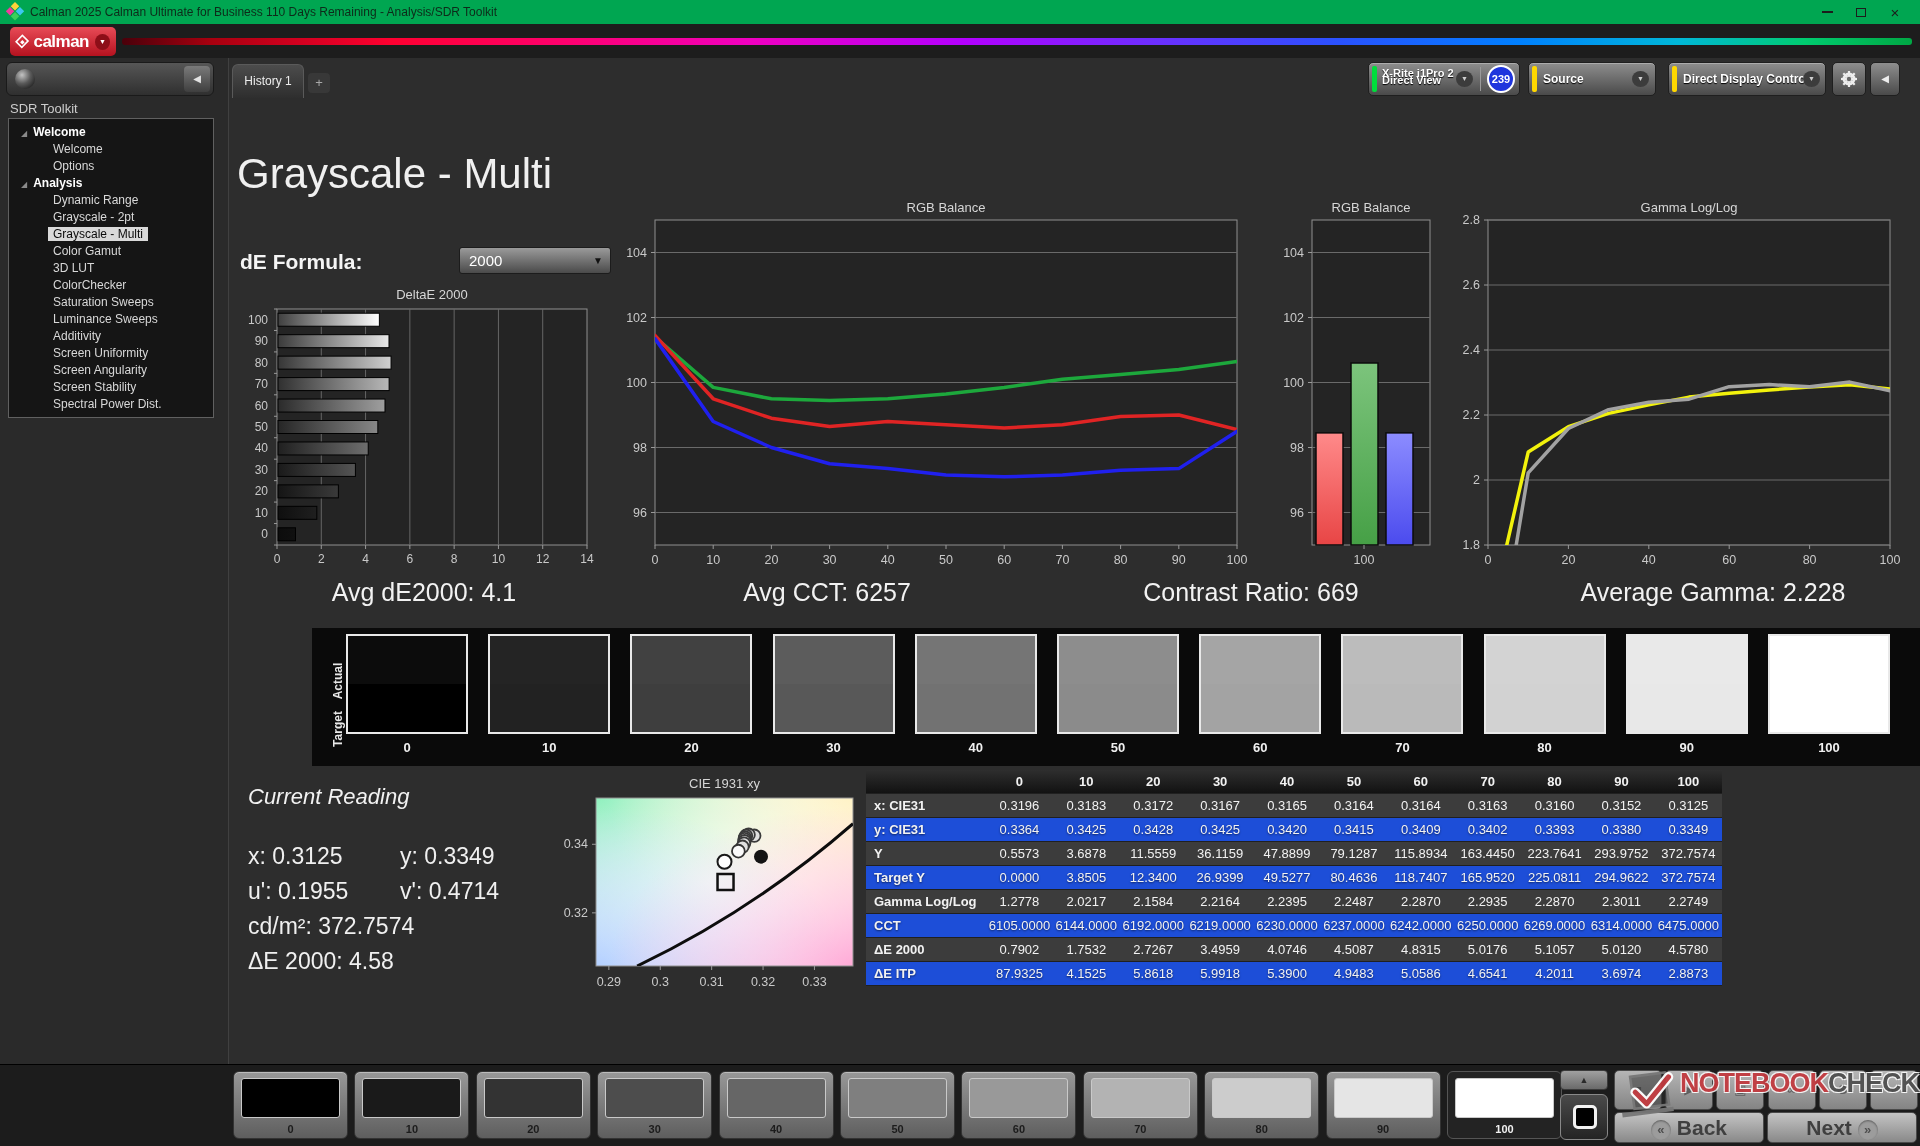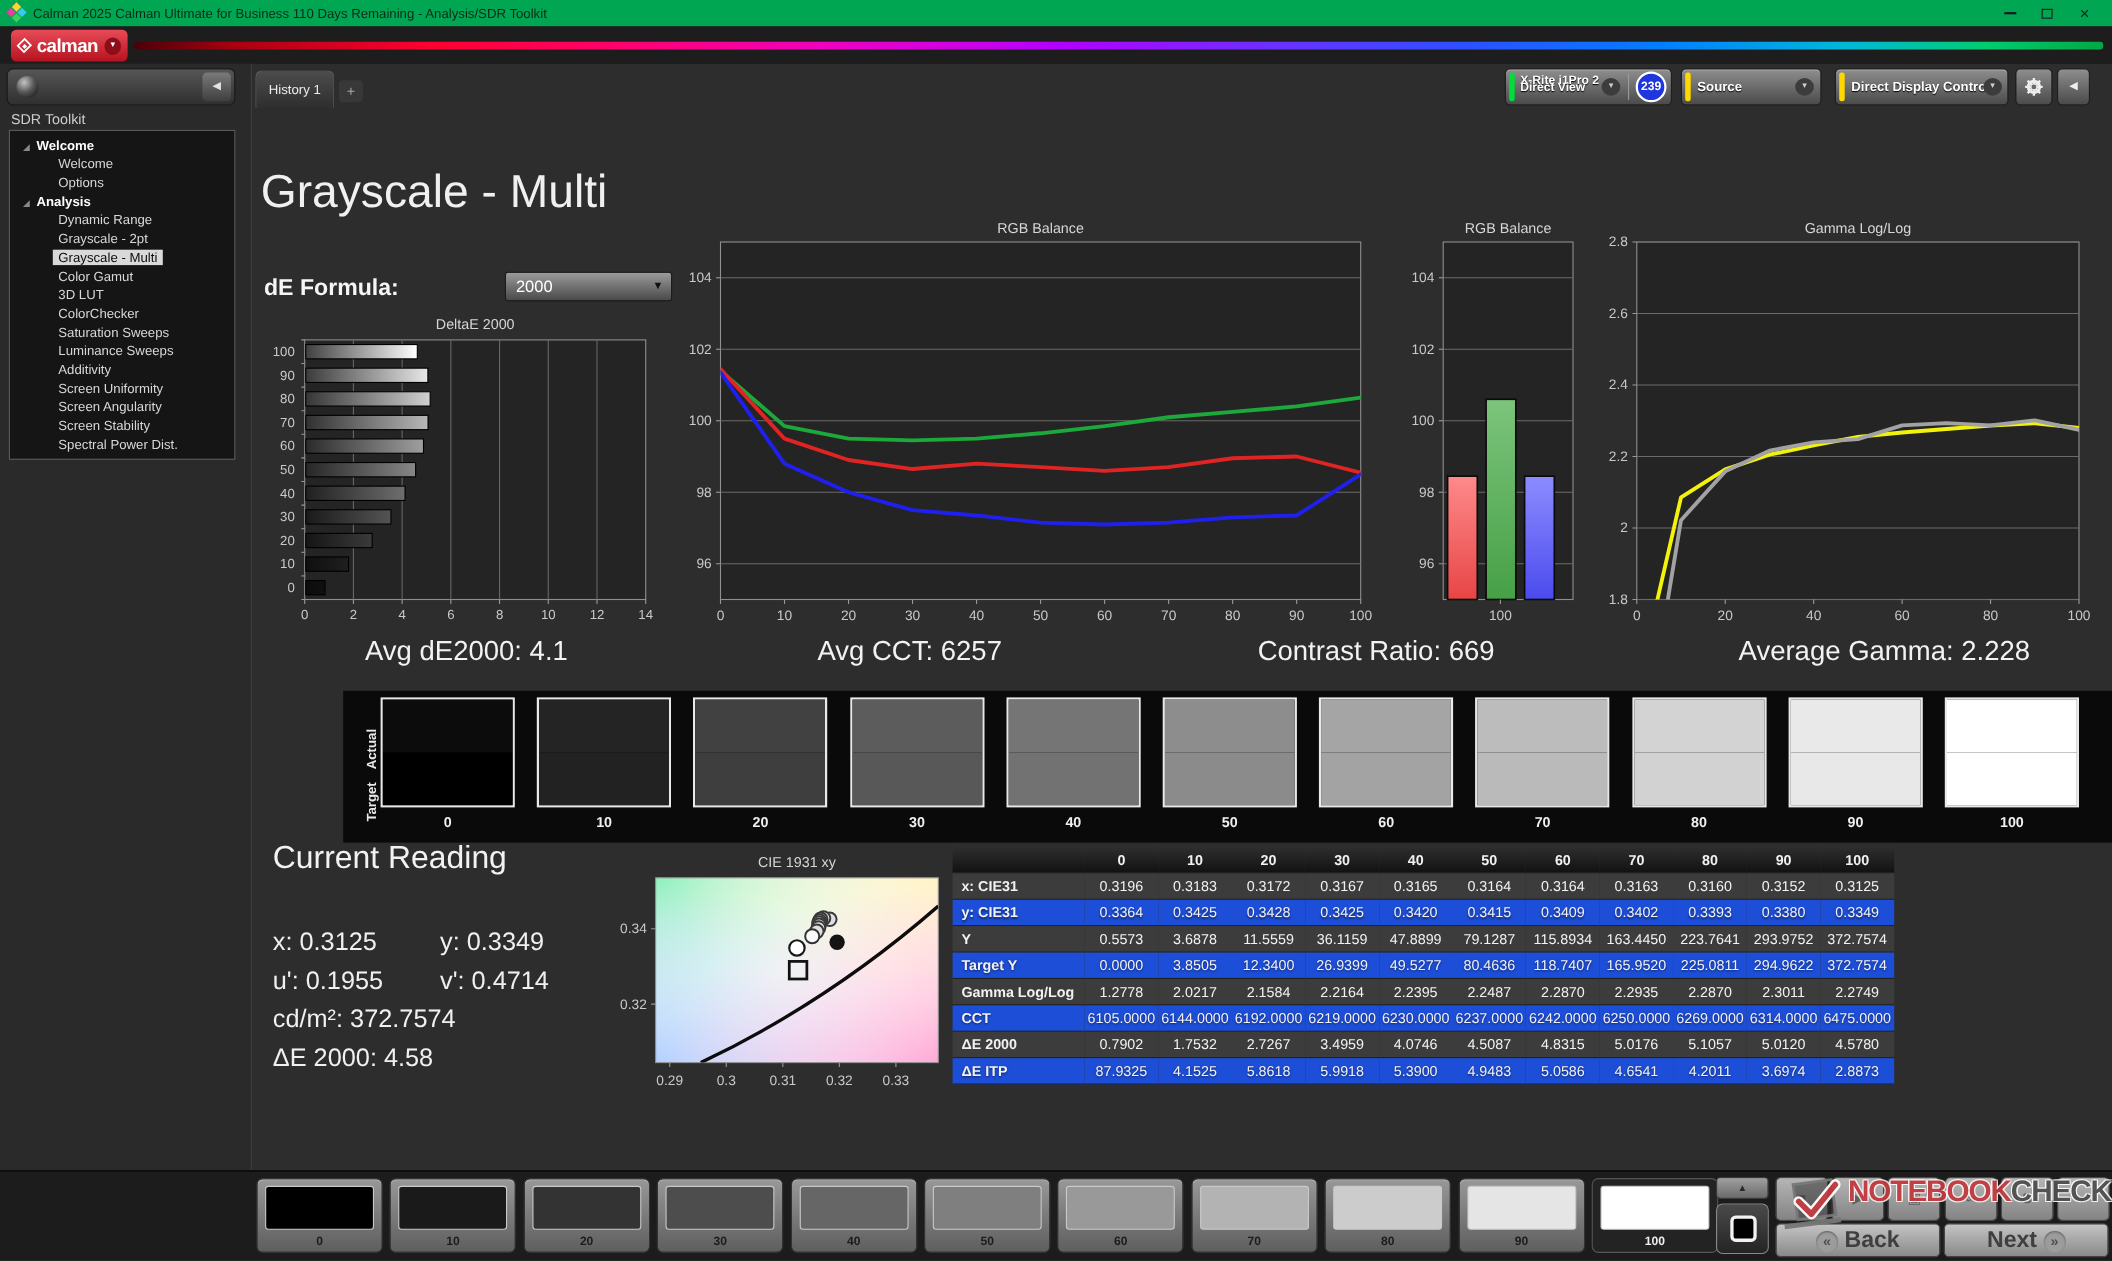--- a/index.html
+++ b/index.html
@@ -91,21 +91,21 @@
 
   
   #swatch-strip { position:absolute; left:312px; top:628px; width:1608px; height:138px; background:#0a0a0a; }
   .vlab { position:absolute; left:-4px; width:60px; text-align:center; font-size:12px; font-weight:bold;
           color:#e8e8e8; transform:rotate(-90deg); }
   .gsw { position:absolute; top:6px; width:122px; height:100px; border:2px solid #e9e9e9; }
   .gsw div { width:100%; height:50%; }
   .gsw-label { position:absolute; top:112px; width:122px; text-align:center; font-size:13px; font-weight:bold; color:#f0f0f0; }
 
   
-  .cr-title { position:absolute; left:248px; top:764px; font-size:29px; color:#f2f2f2; }
+  .cr-title { position:absolute; left:248px; top:784px; font-size:22px; color:#f2f2f2;font-style:italic; }
   .cr-line { position:absolute; font-size:23px; color:#f0f0f0; white-space:nowrap; }
 
   
   #data-table { position:absolute; left:866px; top:770px; width:856px; display:grid;
                 grid-template-columns:120px repeat(11,66.9px); font-size:13px; }
   .tc { height:24px; line-height:23px; text-align:center; color:#f2f2f2; border-bottom:1px solid #202020; overflow:hidden; }
   .tc-head { background:linear-gradient(#2e2e2e,#121212); font-weight:bold; }
   .tc-label { text-align:left; padding-left:8px; font-weight:bold; }
   .r-dark { background:#3c3c3c; }
   .r-light { background:#1d4ed8; text-shadow:0 1px 2px rgba(0,0,0,.55); }

